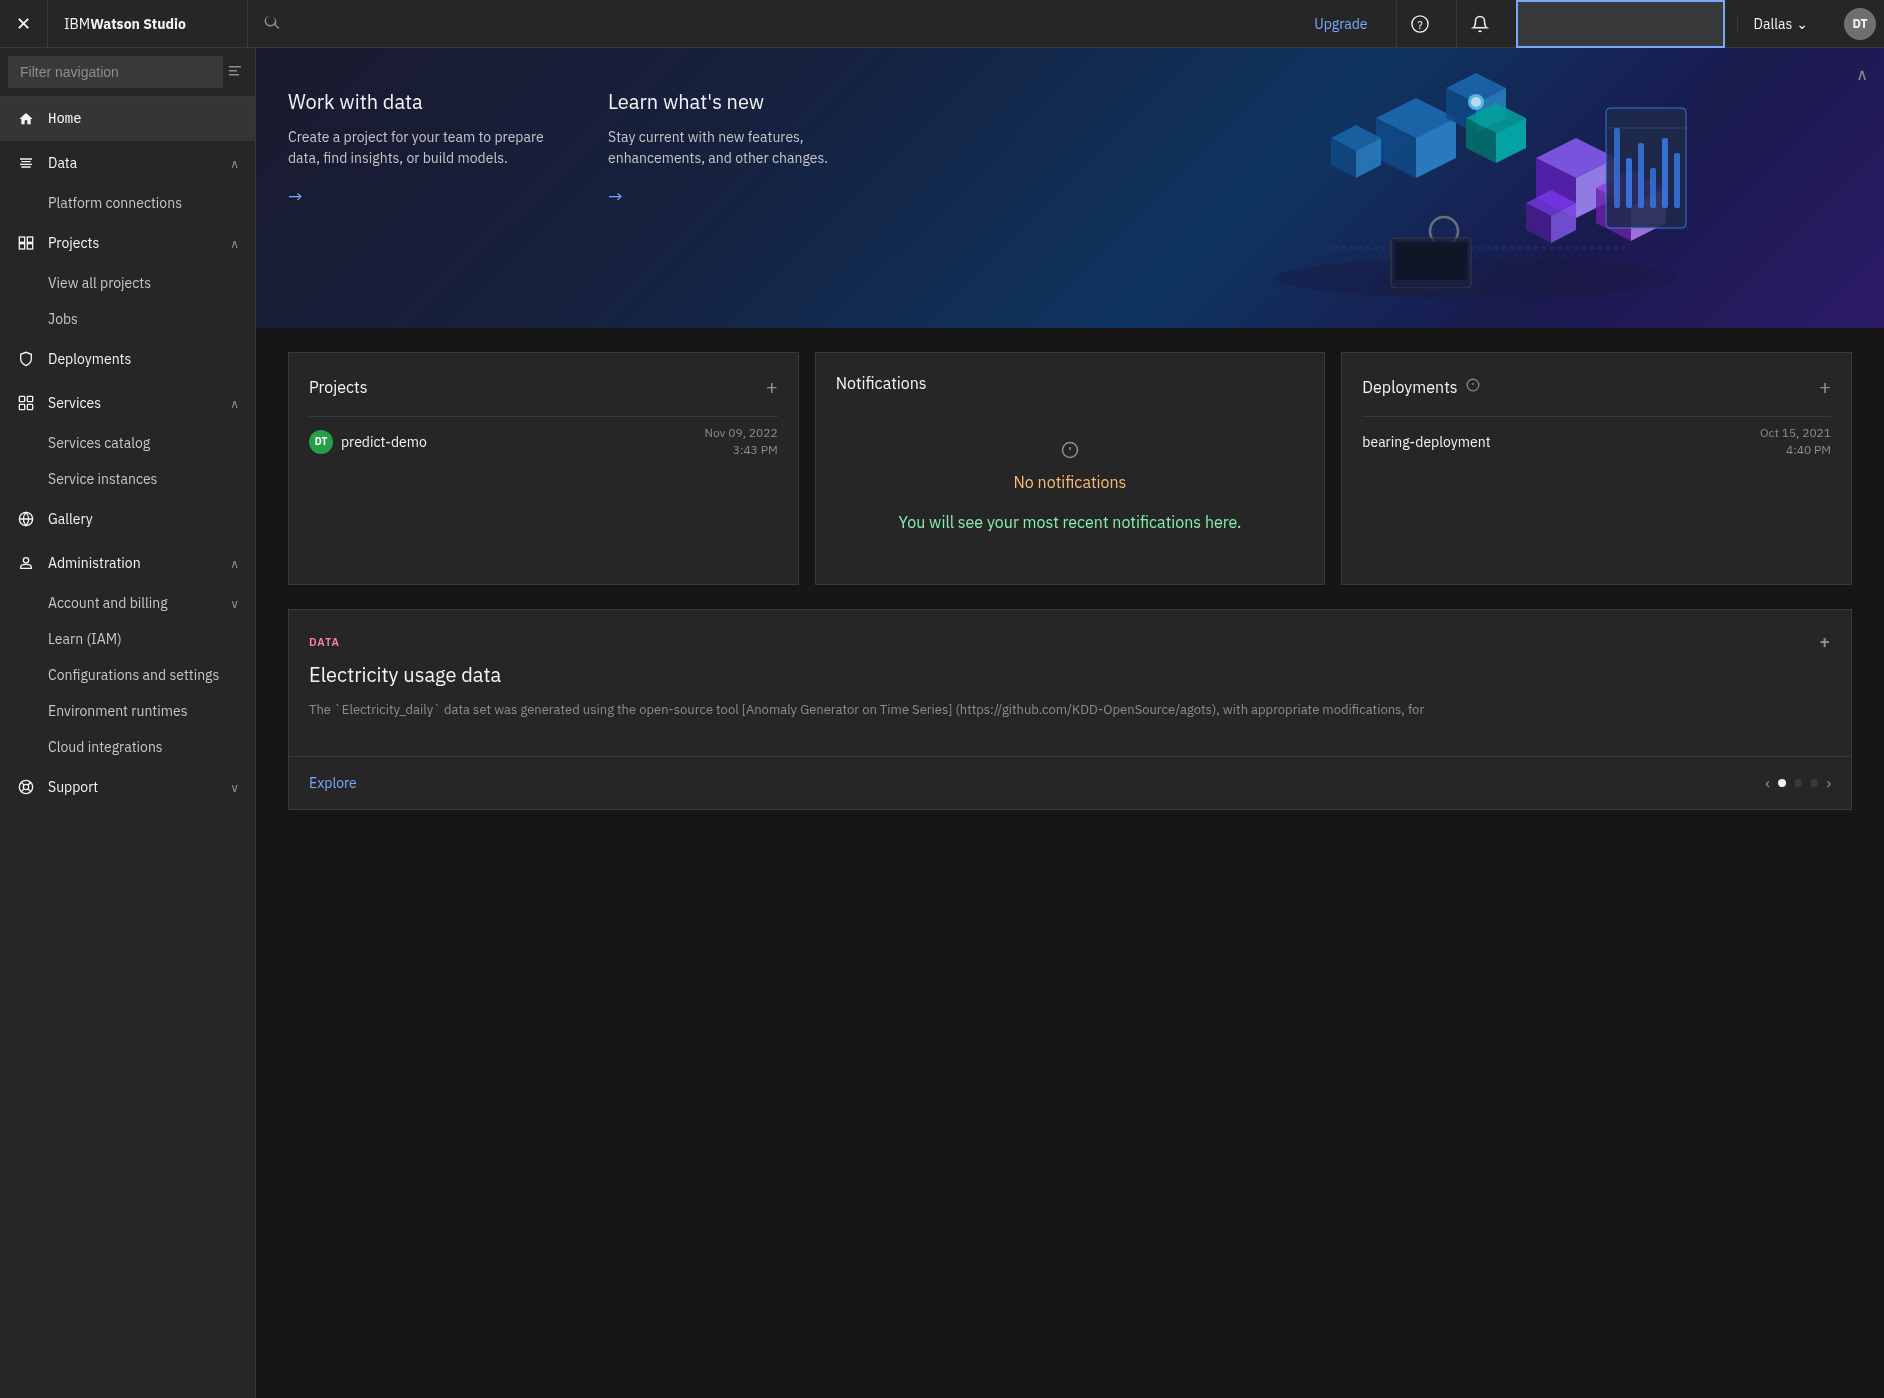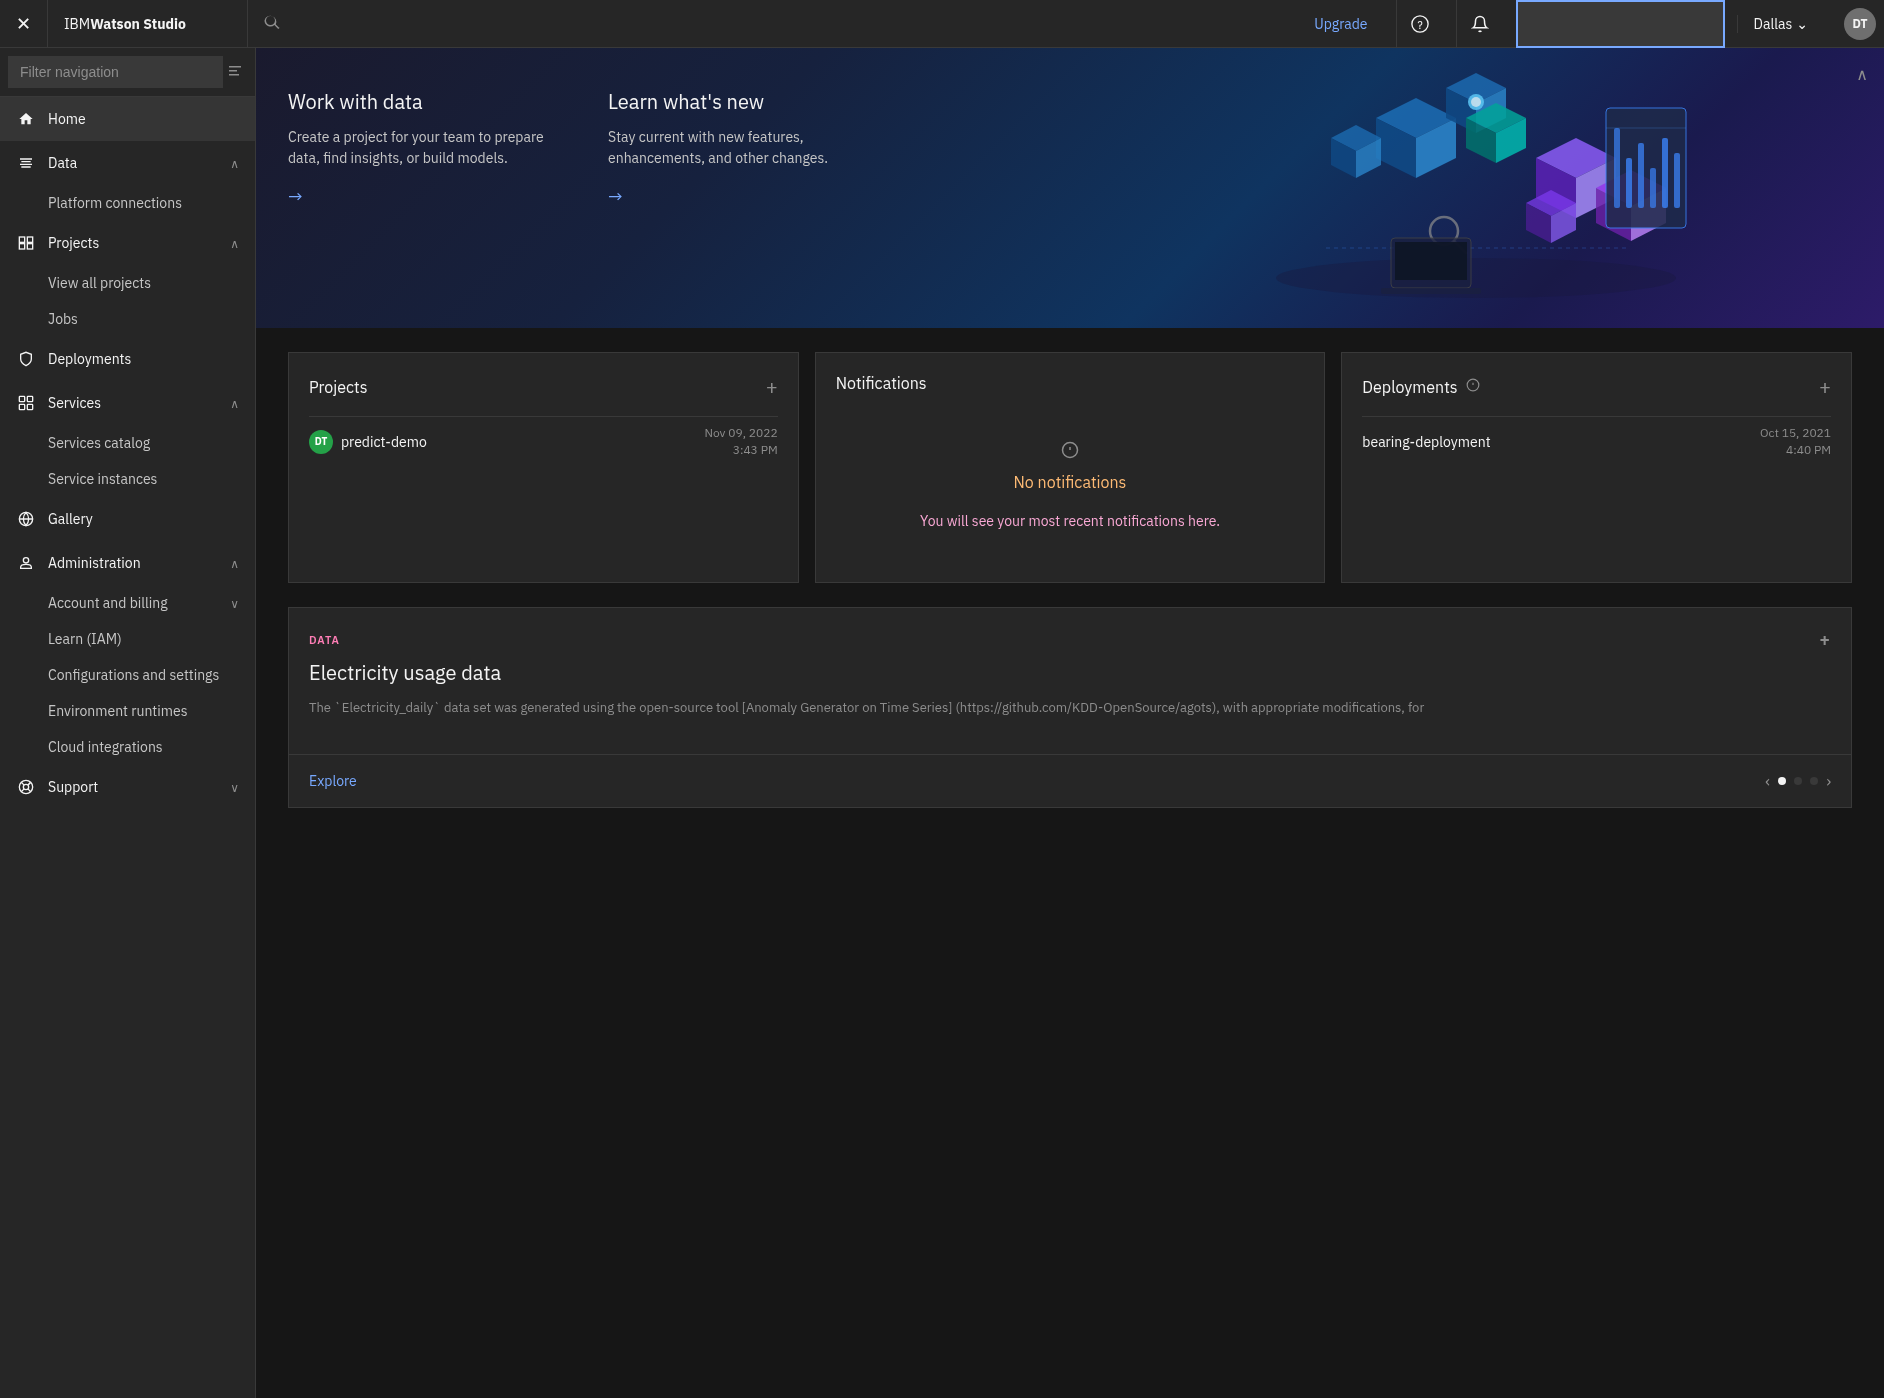--- a/index.html
+++ b/index.html
@@ -77,21 +77,21 @@
       font-size: 14px; padding: 8px 12px; flex: 1; height: 32px;
     }
     .sidebar-filter input::placeholder { color: #8d8d8d; }
     .sidebar-collapse-btn {
       color: #8d8d8d; cursor: pointer; font-size: 16px; padding: 4px;
     }
     .nav-item {
       display: flex; align-items: center; padding: 12px 16px;
       cursor: pointer; color: #f4f4f4; position: relative; min-height: 40px;
     }
-    .nav-item-home { background: #353535; }
+    .nav-item-home { background: #353535; font-family: Liberation Mono, monospace; }
     .nav-icon { width: 20px; height: 20px; margin-right: 12px; flex-shrink: 0; display: flex; align-items: center; justify-content: center; }
     .nav-label { flex: 1; font-size: 14px; }
     .nav-chevron { color: #8d8d8d; font-size: 12px; margin-left: auto; }
     .nav-sub { padding-left: 48px; padding-top: 8px; padding-bottom: 8px; padding-right: 16px; cursor: pointer; color: #c6c6c6; font-size: 14px; min-height: 36px; display: flex; align-items: center; }
 
     
     .main-content {
       flex: 1; overflow-y: auto; background: #161616;
     }
 
@@ -131,21 +131,21 @@
     
     .project-row { display: flex; align-items: center; padding: 8px 0; border-top: 1px solid #393939; }
     .project-avatar { width: 24px; height: 24px; border-radius: 50%; background: #24a148; display: flex; align-items: center; justify-content: center; font-size: 10px; font-weight: 700; color: #fff; margin-right: 8px; flex-shrink: 0; }
     .project-name { flex: 1; font-size: 14px; color: #f4f4f4; }
     .project-date { font-size: 12px; color: #8d8d8d; text-align: right; line-height: 1.4; }
 
     
     .notif-empty { display: flex; flex-direction: column; align-items: center; justify-content: center; padding: 32px; text-align: center; }
     .notif-empty .notif-icon { color: #8d8d8d; font-size: 18px; margin-bottom: 8px; }
     .notif-empty .notif-title { font-size: 16px; color: #fdba74; margin-bottom: 20px; }
-    .notif-empty .notif-sub { font-size: 14px; color: #f9a8d4; }
+    .notif-empty .notif-sub { font-size: 16px; color: #86efac; }
 
     
     .deploy-row { display: flex; align-items: center; padding: 8px 0; border-top: 1px solid #393939; justify-content: space-between; }
     .deploy-name { font-size: 14px; color: #f4f4f4; }
     .deploy-date { font-size: 12px; color: #8d8d8d; text-align: right; line-height: 1.4; }
     .gallery-tag { color: #ff7eb6; font-size: 11px; font-weight: 600; letter-spacing: 1px; margin-bottom: 8px; display: flex; align-items: center; justify-content: space-between; }
     .gallery-title { font-size: 20px; font-weight: 400; color: #f4f4f4; margin-bottom: 12px; }
     .gallery-desc { font-size: 13px; color: #8d8d8d; line-height: 1.5; }
     .gallery-footer { display: flex; align-items: center; justify-content: space-between; padding: 16px 20px 16px 20px; border-top: 1px solid #393939; margin-top: 16px; }
     .gallery-explore { color: #78a9ff; font-size: 14px; cursor: pointer; }

